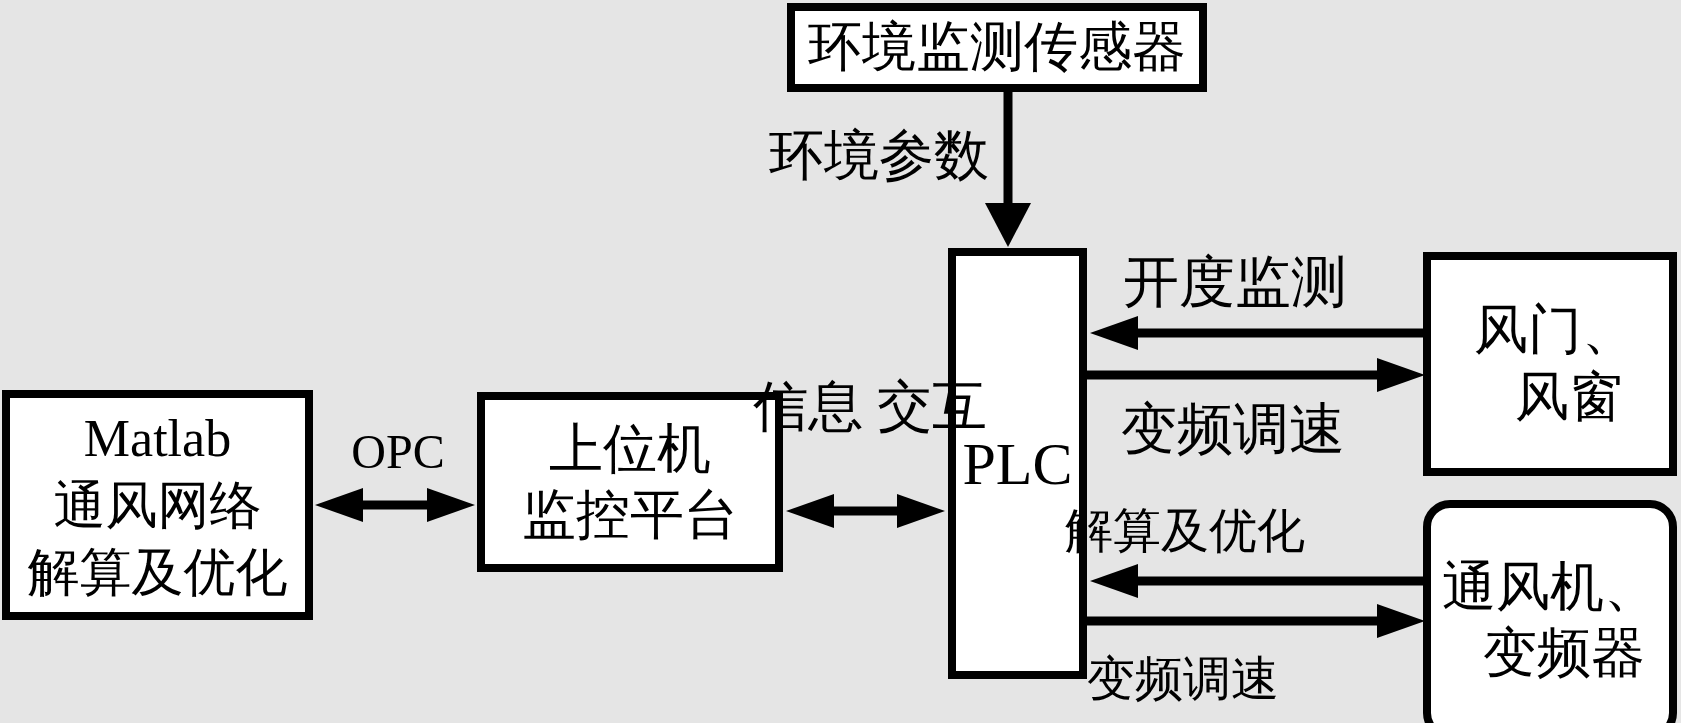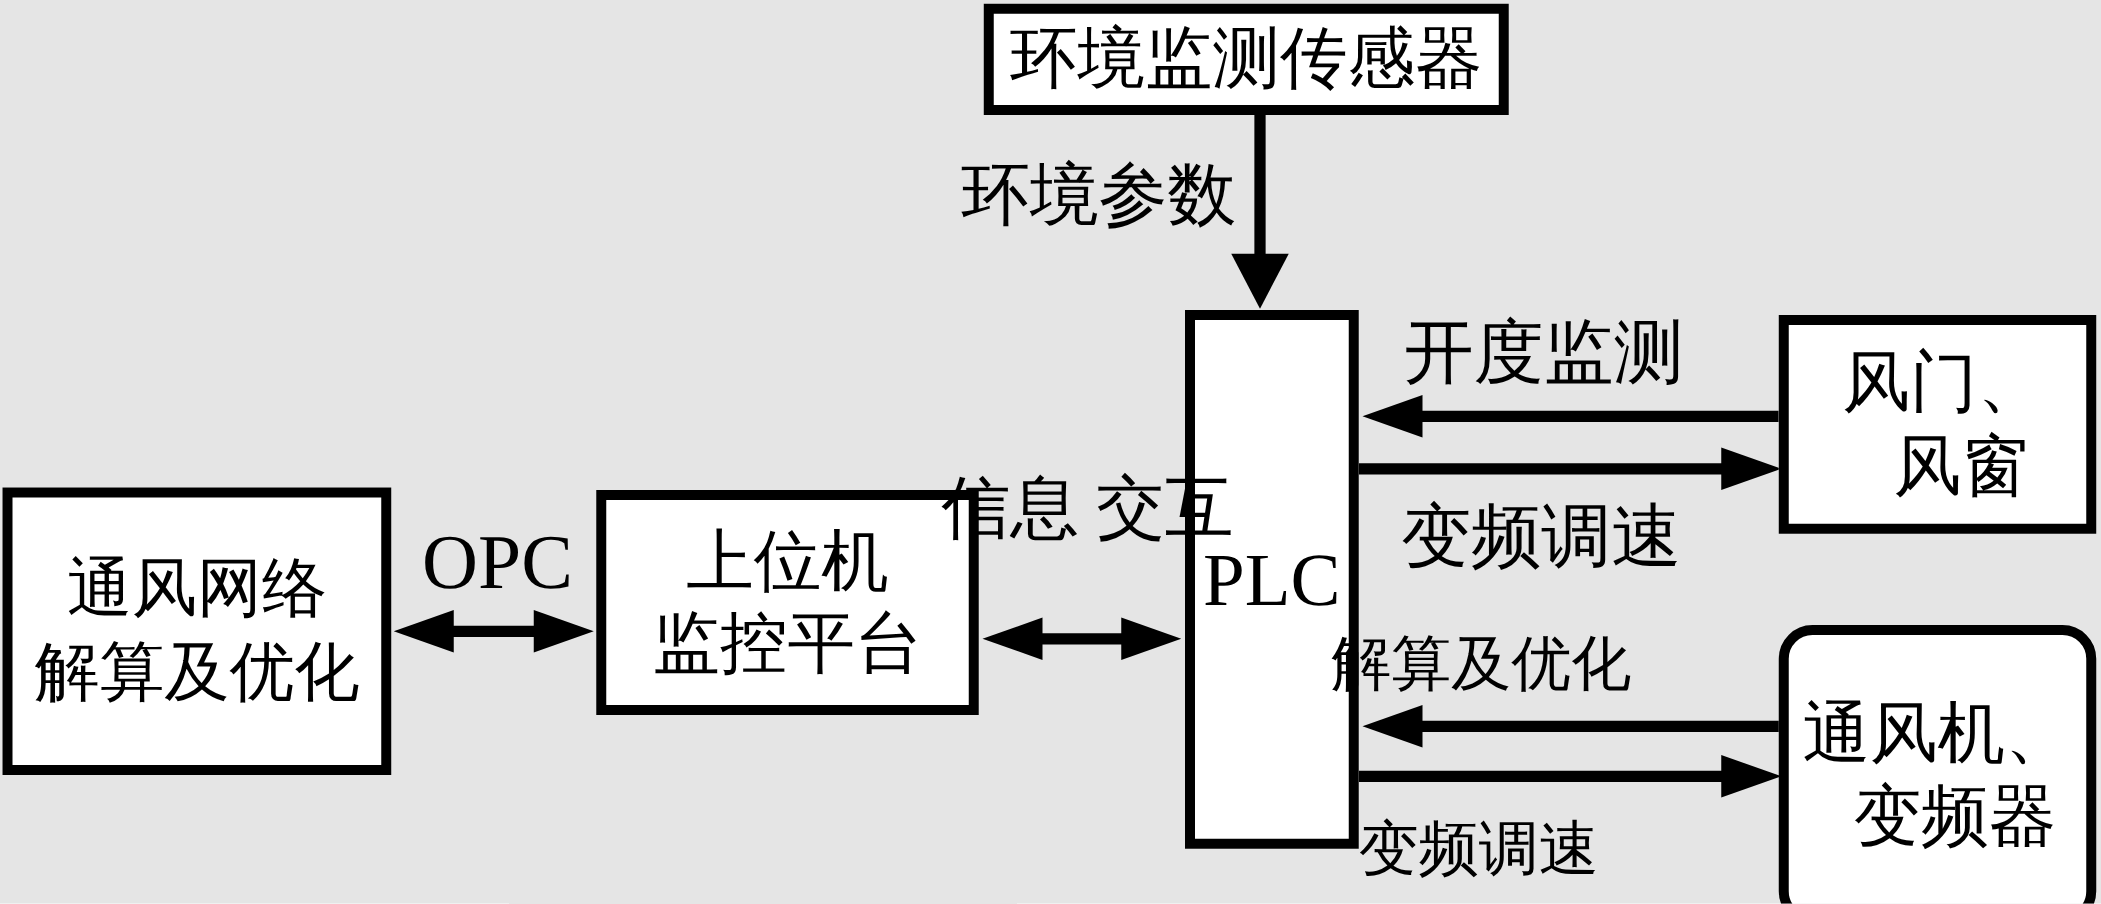--- a/index.html
+++ b/index.html
@@ -34,32 +34,32 @@
     justify-content: center;
     text-align: center;
     white-space: nowrap;
     line-height: 1.2;
   }
   .box .bline { display: block; }
   .box-sensor { left: 787px; top: 3px;   width: 420px; height: 89px;  font-size: 54px; }
   .box-matlab { left: 2px;   top: 390px; width: 311px; height: 230px; font-size: 52px; line-height: 67px; }
   .box-host   { left: 477px; top: 392px; width: 306px; height: 180px; font-size: 54px; line-height: 66px; }
   .box-plc    { left: 948px; top: 248px; width: 139px; height: 431px; font-size: 60px; }
-  .box-damper { left: 1423px; top: 252px; width: 254px; height: 175px; font-size: 54px; line-height: 67px; padding-left: 10px; }
+  .box-damper { left: 1423px; top: 252px; width: 254px; height: 224px; font-size: 54px; line-height: 67px; padding-left: 10px; }
   .box-fan    { left: 1423px; top: 500px; width: 254px; height: 240px; font-size: 54px; line-height: 66px; border-radius: 27px; }
   .box-damper .bline2, .box-fan .bline2 { margin-left: 28px; }
 
   .elabel {
     position: absolute;
     transform: translate(-50%, -50%);
     white-space: nowrap;
     text-align: center;
   }
   .lbl-env  { left: 879px;  top: 156px; font-size: 55px; }
-  .lbl-opc  { left: 398px;  top: 451px; font-size: 62px; }
+  .lbl-opc  { left: 398px;  top: 451px; font-size: 48px; }
   .lbl-info { left: 870px;  top: 406px; font-size: 55px; line-height: 73px; }
   .lbl-om   { left: 1235px; top: 283px; font-size: 56px; }
   .lbl-oc   { left: 1233px; top: 430px; font-size: 56px; }
   .lbl-wp   { left: 1185px; top: 531px; font-size: 48px; }
   .lbl-vf   { left: 1183px; top: 679px; font-size: 48px; }
 </style>
 </head>
 <body>
 
 <div class="canvas">
@@ -102,20 +102,21 @@
       <line x1="1087" y1="621" x2="1380" y2="621" stroke-width="9"></line>
       <polygon points="1425,621 1377,604 1377,638" stroke="none"></polygon>
     </g>
   </svg>
 
   <div class="box box-sensor">
     <span class="bline">环境监测传感器</span>
   </div>
 
   <div class="box box-matlab">
+    <span class="bline">Matlab</span>
     <span class="bline">通风网络</span>
     <span class="bline">解算及优化</span>
   </div>
 
   <div class="box box-host">
     <span class="bline">上位机</span>
     <span class="bline">监控平台</span>
   </div>
 
   <div class="box box-plc">

